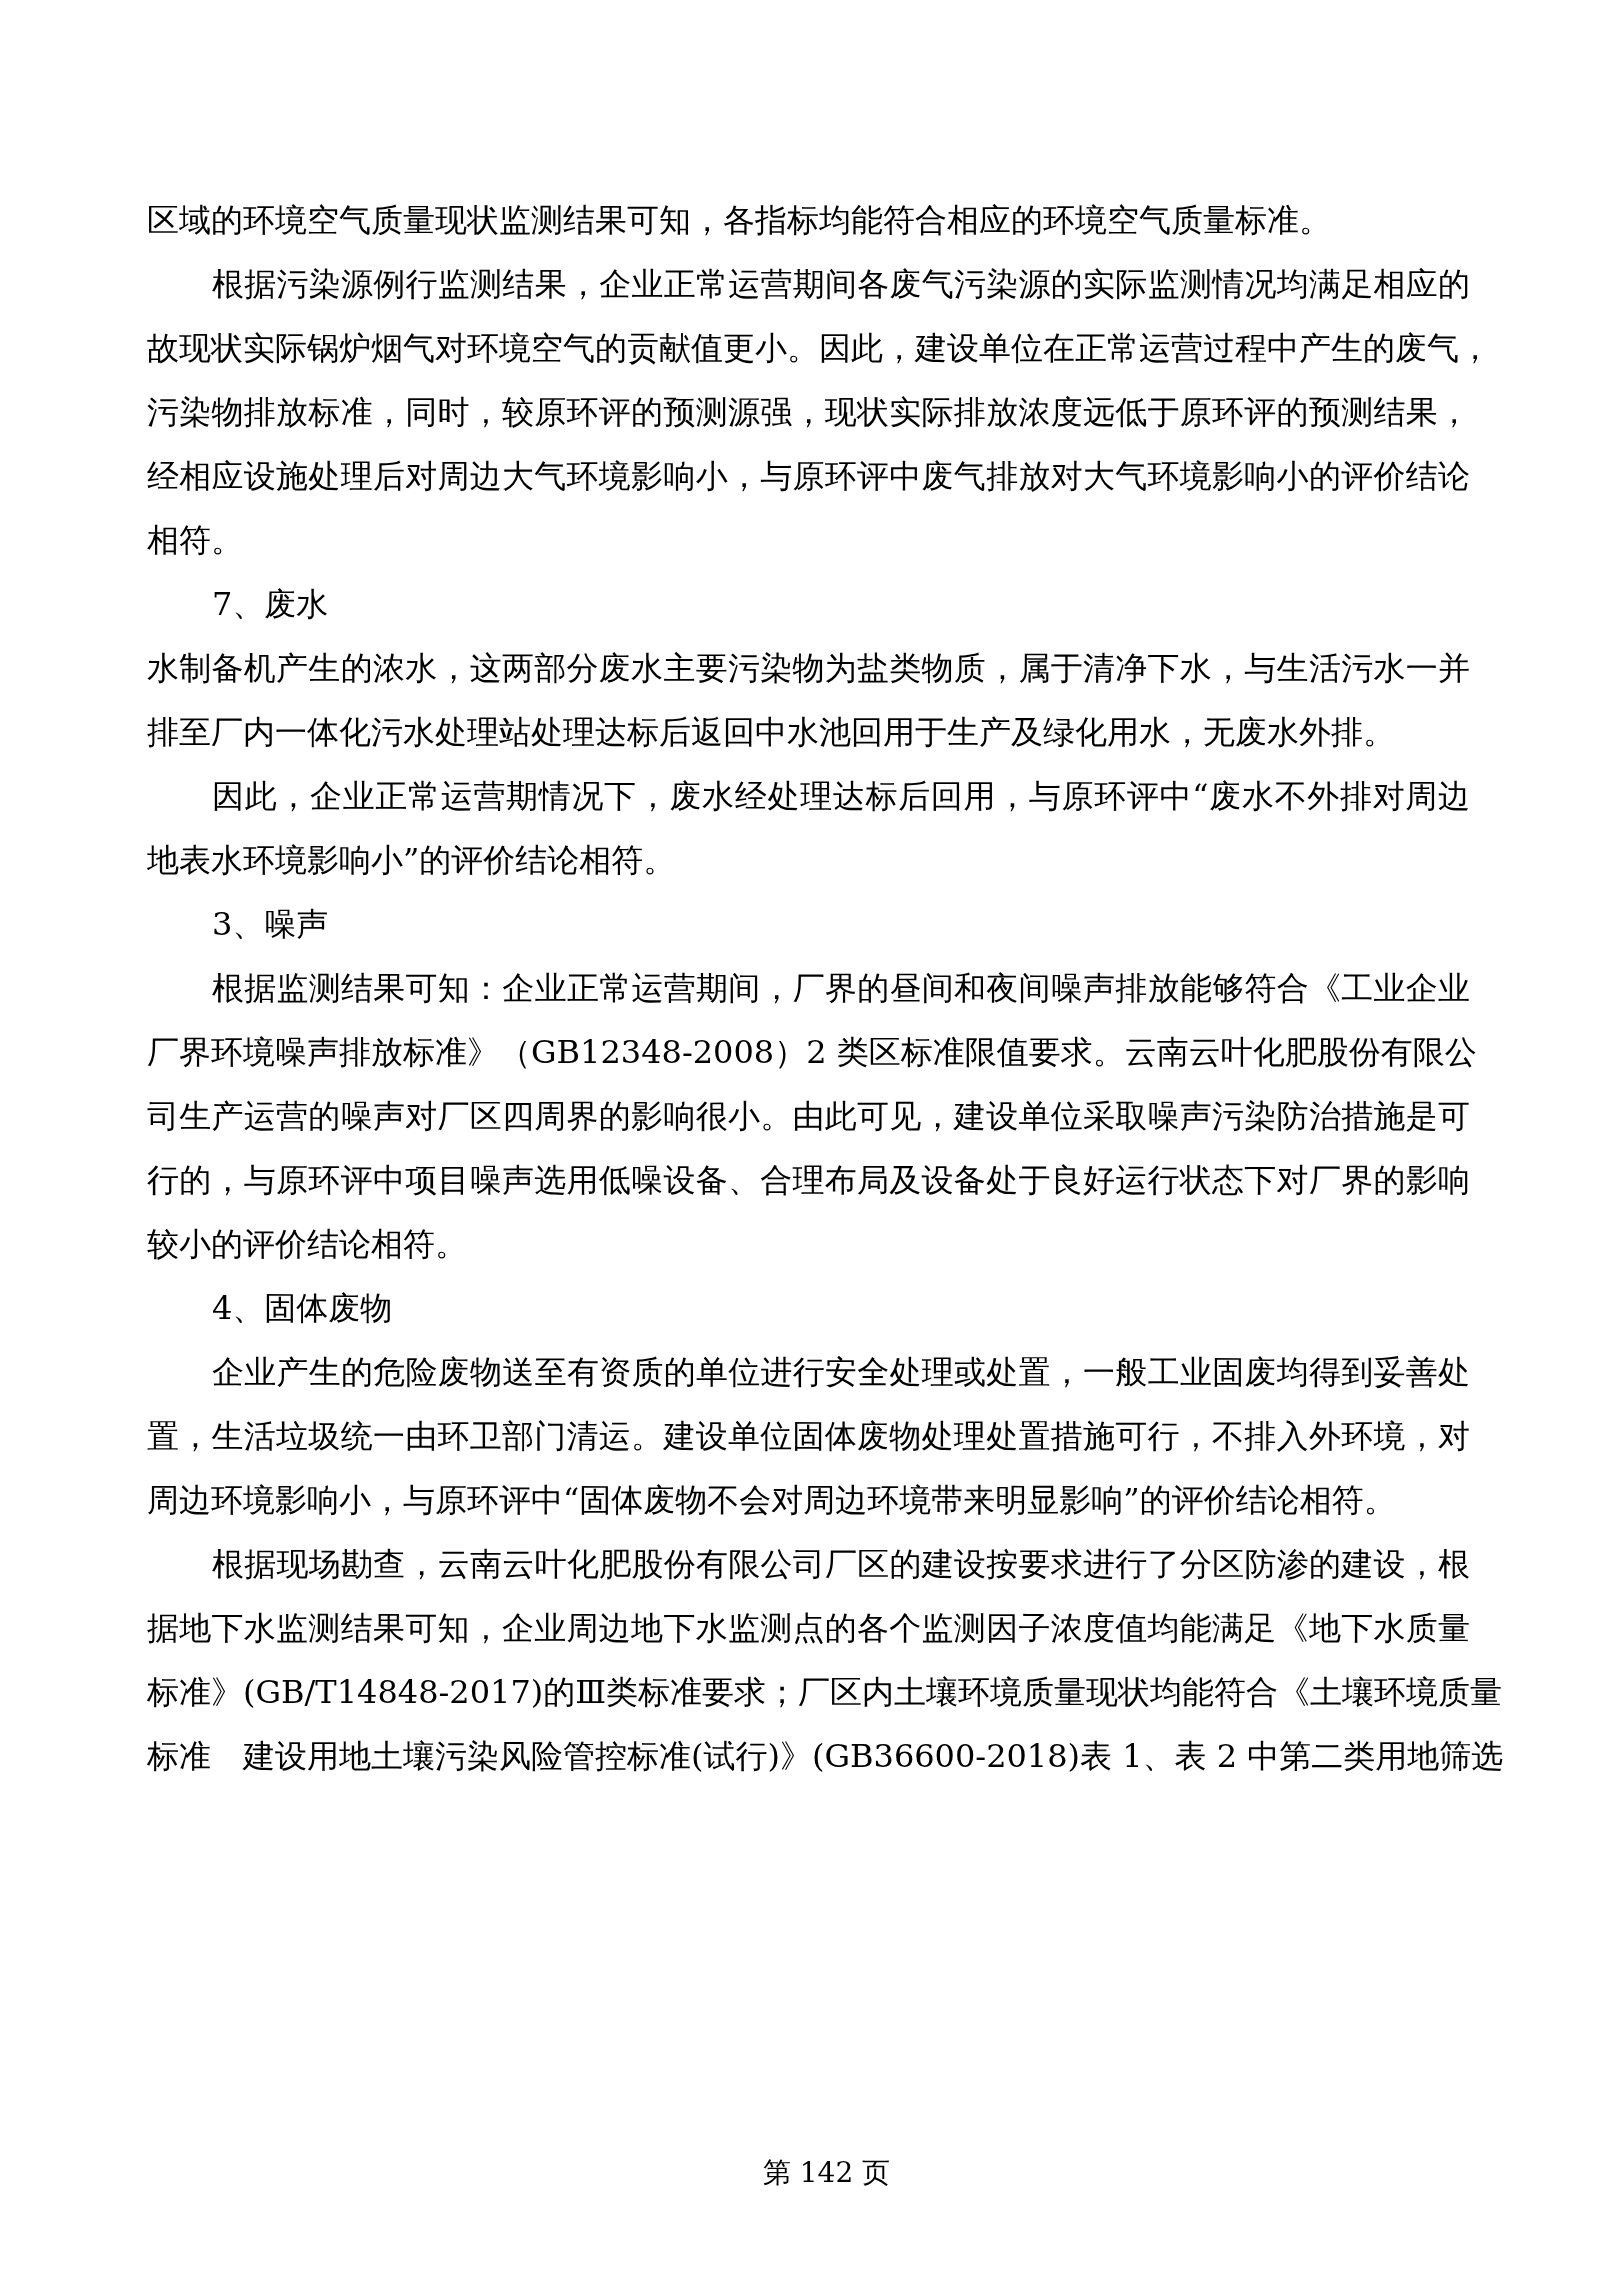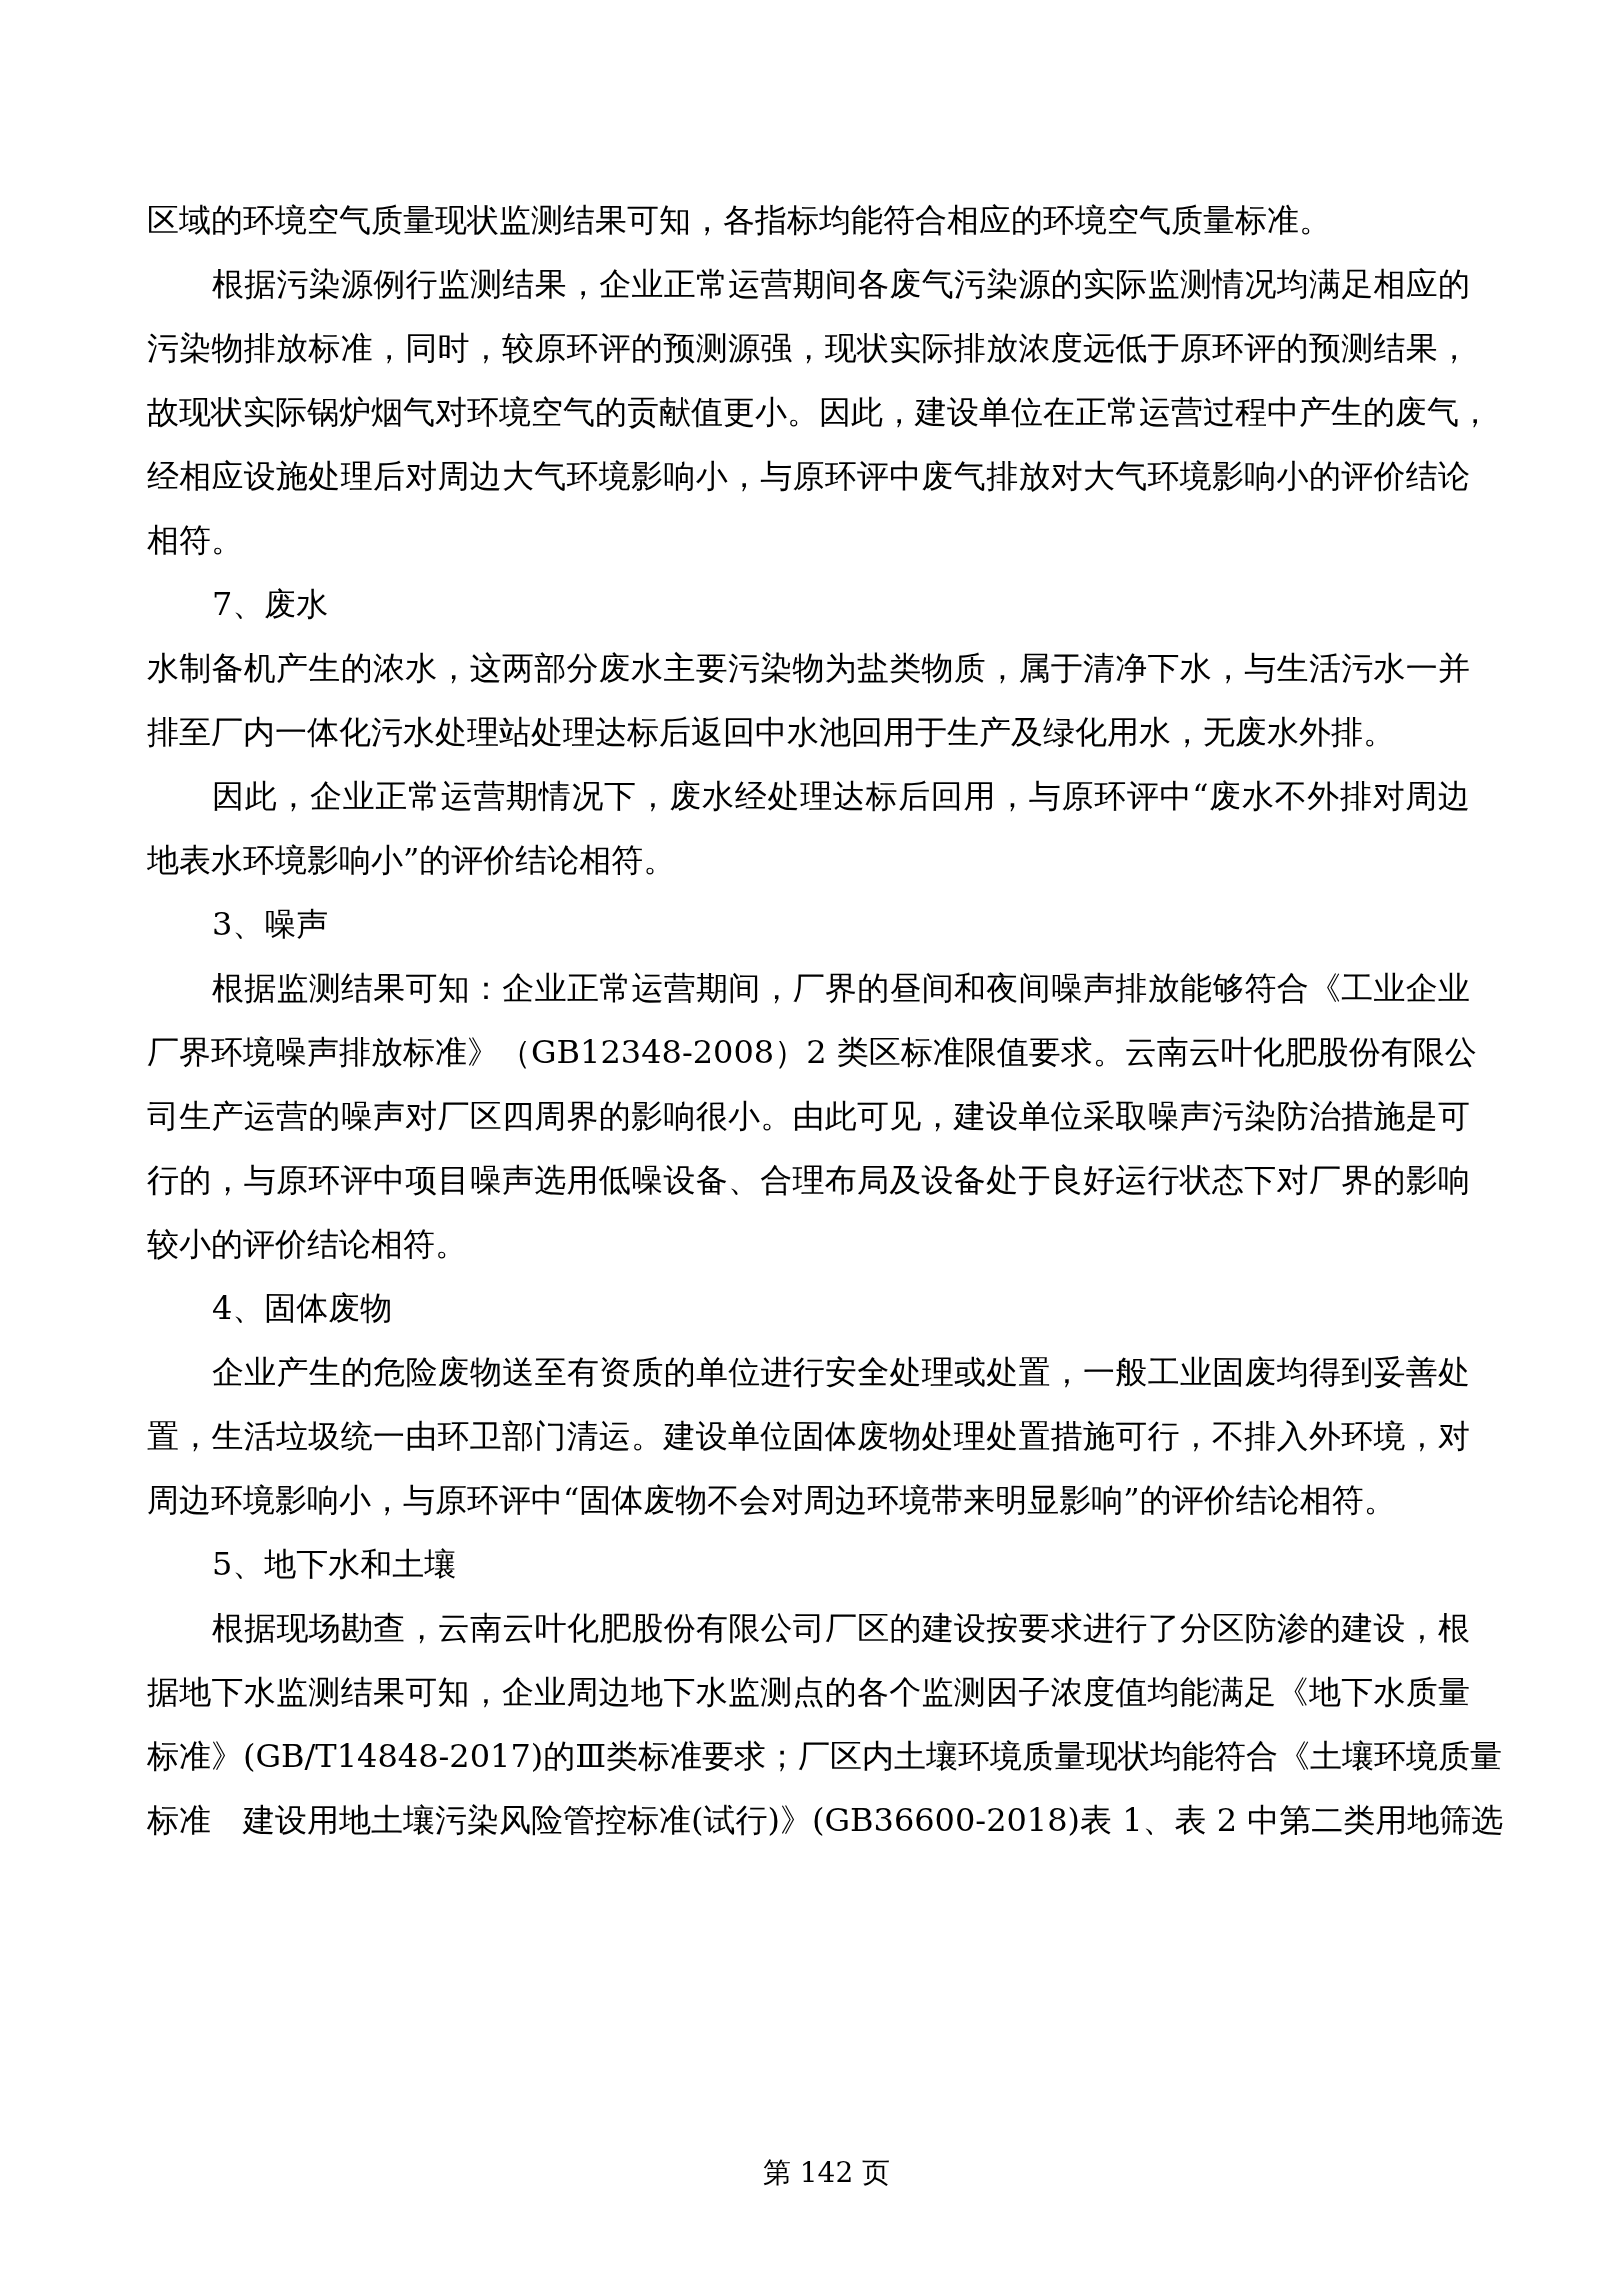--- a/index.html
+++ b/index.html
@@ -53,22 +53,22 @@
 </head>
 <body>
 
 <div class="page">
   <main class="text-block" id="doc-body">
       <div class="paragraph body">
         <div class="line flush">区域的环境空气质量现状监测结果可知，各指标均能符合相应的环境空气质量标准。</div>
       </div>
       <div class="paragraph body">
         <div class="line first-indent">根据污染源例行监测结果，企业正常运营期间各废气污染源的实际监测情况均满足相应的</div>
+        <div class="line">故现状实际锅炉烟气对环境空气的贡献值更小。因此，建设单位在正常运营过程中产生的废气，</div>
         <div class="line">污染物排放标准，同时，较原环评的预测源强，现状实际排放浓度远低于原环评的预测结果，</div>
-        <div class="line">故现状实际锅炉烟气对环境空气的贡献值更小。因此，建设单位在正常运营过程中产生的废气，</div>
         <div class="line">经相应设施处理后对周边大气环境影响小，与原环评中废气排放对大气环境影响小的评价结论</div>
         <div class="line flush">相符。</div>
       </div>
       <div class="paragraph heading">
         <div class="line flush first-indent">7、废水</div>
       </div>
       <div class="paragraph body">
         <div class="line">水制备机产生的浓水，这两部分废水主要污染物为盐类物质，属于清净下水，与生活污水一并</div>
         <div class="line flush">排至厂内一体化污水处理站处理达标后返回中水池回用于生产及绿化用水，无废水外排。</div>
       </div>
@@ -87,23 +87,20 @@
         <div class="line flush">较小的评价结论相符。</div>
       </div>
       <div class="paragraph heading">
         <div class="line flush first-indent">4、固体废物</div>
       </div>
       <div class="paragraph body">
         <div class="line first-indent">企业产生的危险废物送至有资质的单位进行安全处理或处置，一般工业固废均得到妥善处</div>
         <div class="line">置，生活垃圾统一由环卫部门清运。建设单位固体废物处理处置措施可行，不排入外环境，对</div>
         <div class="line flush">周边环境影响小，与原环评中“固体废物不会对周边环境带来明显影响”的评价结论相符。</div>
       </div>
-      <div class="paragraph heading">
-        <div class="line flush first-indent">5、地下水和土壤</div>
-      </div>
       <div class="paragraph body">
         <div class="line first-indent">根据现场勘查，云南云叶化肥股份有限公司厂区的建设按要求进行了分区防渗的建设，根</div>
         <div class="line">据地下水监测结果可知，企业周边地下水监测点的各个监测因子浓度值均能满足《地下水质量</div>
         <div class="line">标准》(GB/T14848-2017)的Ⅲ类标准要求；厂区内土壤环境质量现状均能符合《土壤环境质量</div>
         <div class="line">标准　建设用地土壤污染风险管控标准(试行)》(GB36600-2018)表 1、表 2 中第二类用地筛选</div>
       </div>
     </main>
   <div class="footer">
     <span>第 142 页</span>
   </div>

